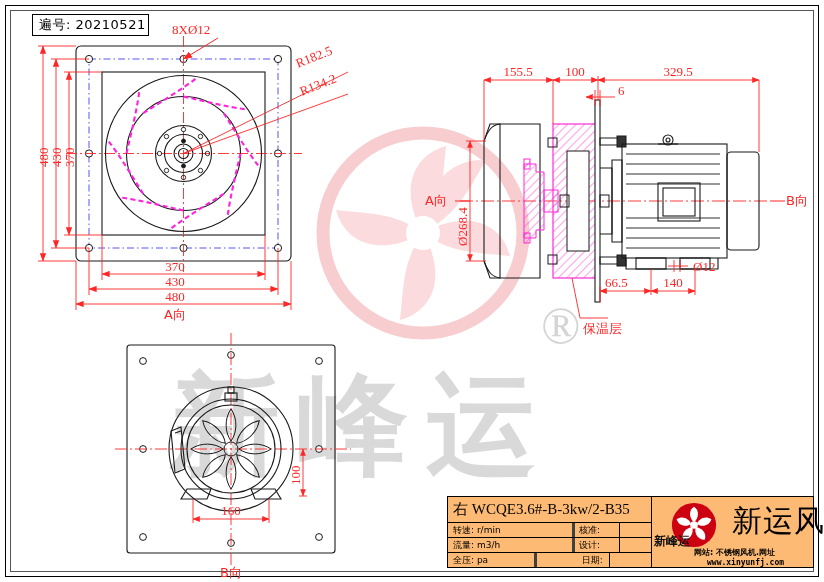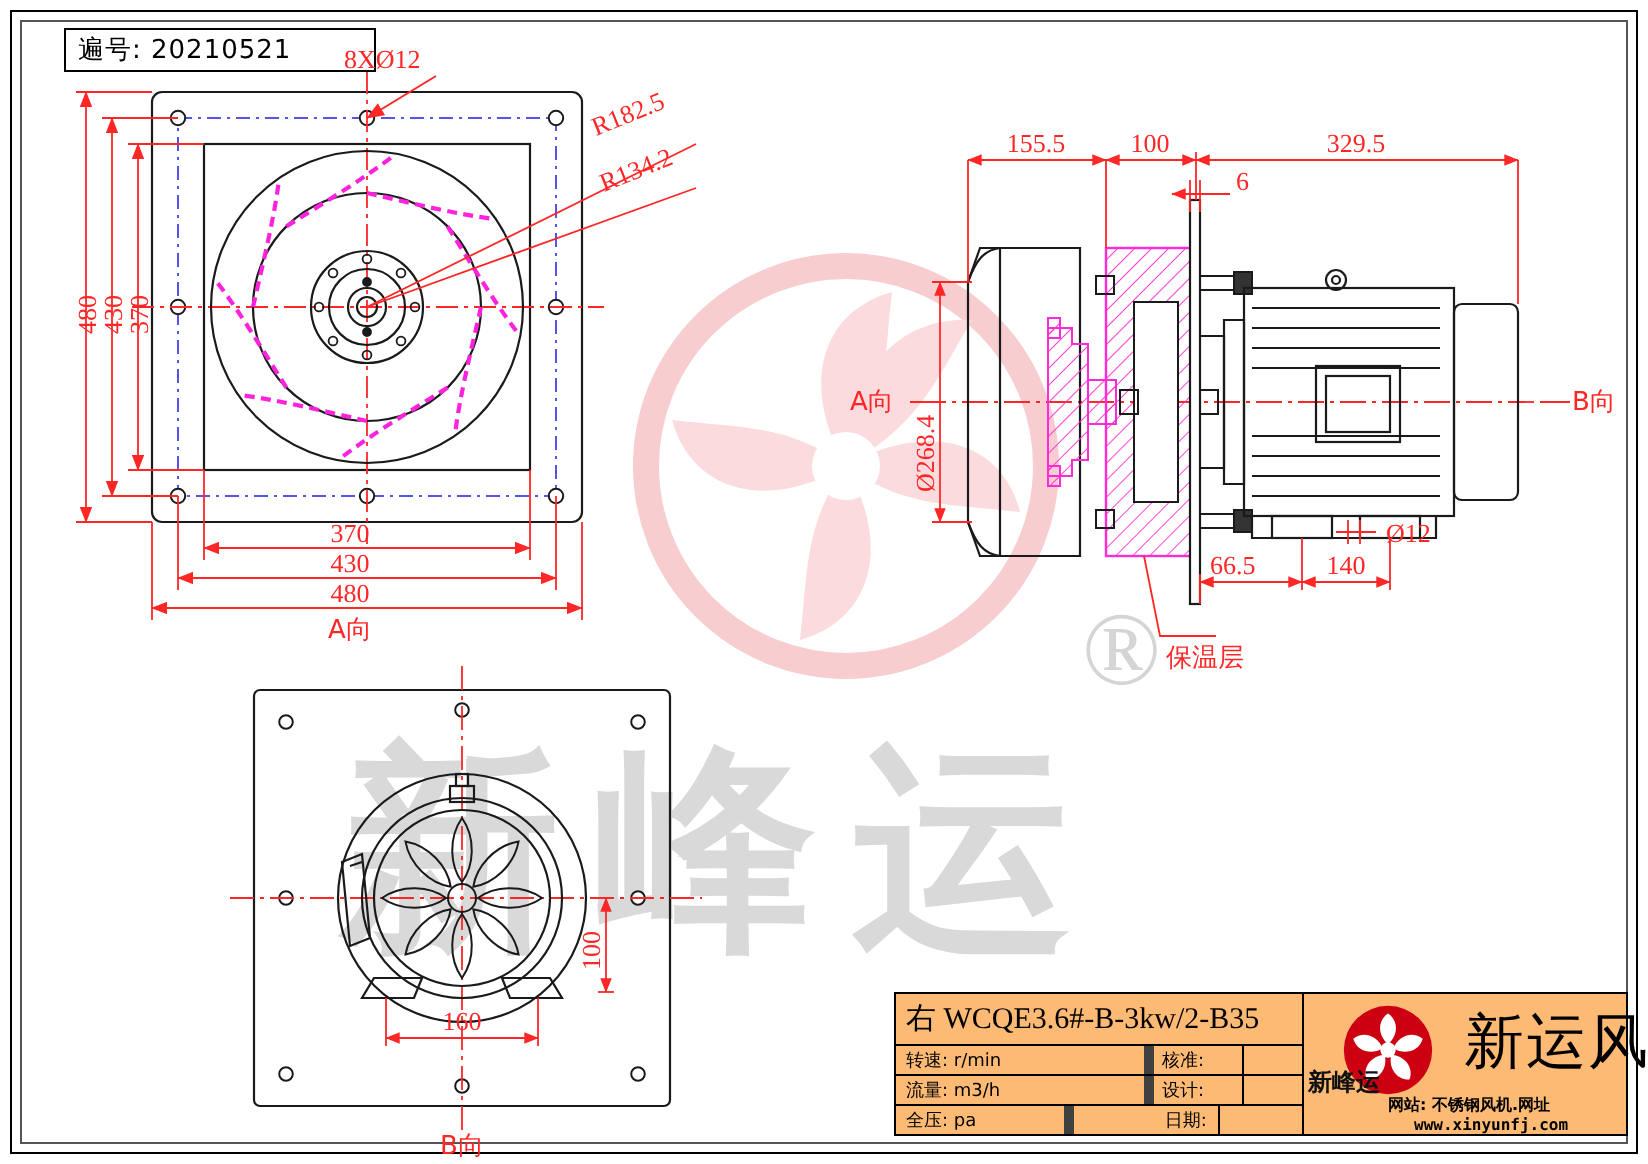--- a/index.html
+++ b/index.html
@@ -15,21 +15,21 @@
 
   
   .wm-layer{position:absolute;inset:0;overflow:hidden;pointer-events:none;}
   .wm-text{position:absolute;left:170px;top:352px;font-size:110px;letter-spacing:18px;
       color:#d9d9d9;font-family:"DejaVu Sans",sans-serif;font-weight:bold;white-space:nowrap;}
   .wm-fan{position:absolute;left:318px;top:128px;width:210px;height:210px;}
   .wm-reg{position:absolute;left:541px;top:296px;font-size:52px;color:#d5d5d5;
       font-family:"Liberation Serif",serif;}
 
   
-  .num-box{position:absolute;left:32px;top:14px;width:156px;height:22px;
+  .num-box{position:absolute;left:32px;top:14px;width:117px;height:22px;
       border:1px solid #000;box-sizing:border-box;background:#fff;
       display:flex;align-items:center;padding-left:6px;font-size:13px;color:#000;
       font-family:"DejaVu Sans",sans-serif;letter-spacing:.5px;}
 
   
   .view{position:absolute;}
   svg{display:block;overflow:visible;}
 
   text{font-family:"Liberation Serif","DejaVu Serif",serif;}
   .dimtxt{fill:#ff2626;font-size:13px;font-family:"Liberation Serif",serif;}
@@ -38,21 +38,21 @@
   
   .tb{position:absolute;left:447px;top:496px;width:367px;height:72px;
       border:1px solid #000;box-sizing:border-box;background:#fdba74;display:flex;}
   .tb-left{width:203px;border-right:1px solid #000;display:flex;flex-direction:column;}
   .tb-model{height:25px;border-bottom:1px solid #000;display:flex;align-items:center;
       padding-left:5px;font-size:15px;white-space:nowrap;letter-spacing:0px;
       font-family:"Liberation Serif",serif;}
   .tb-rows{flex:1;display:flex;flex-direction:column;}
   .tb-row{flex:1;display:flex;border-bottom:1px solid #000;}
   .tb-row:last-child{border-bottom:none;gap:41px;}
-  .tb-c1{width:119px;border-right:5px solid #404040;display:flex;align-items:center;
+  .tb-c1{width:119px;border-right:3px solid #404040;display:flex;align-items:center;
       padding-left:5px;font-size:9px;font-family:"DejaVu Sans",sans-serif;white-space:nowrap;}
   .tb-c2{width:40px;border-right:1px solid #000;display:flex;align-items:center;
       padding-left:4px;font-size:9px;font-family:"DejaVu Sans",sans-serif;}
   .tb-c3{flex:1;}
   .tb-right{flex:1;position:relative;}
   .logo-wrap{position:absolute;left:8px;top:4px;width:68px;height:48px;}
   .logo-sub{position:absolute;left:2px;top:36px;font-size:12px;color:#111;
       font-family:"DejaVu Sans",sans-serif;font-weight:bold;white-space:nowrap;}
   .brand{position:absolute;left:80px;top:4px;font-size:30px;letter-spacing:1px;
       font-family:"DejaVu Sans",sans-serif;color:#000;white-space:nowrap;}

